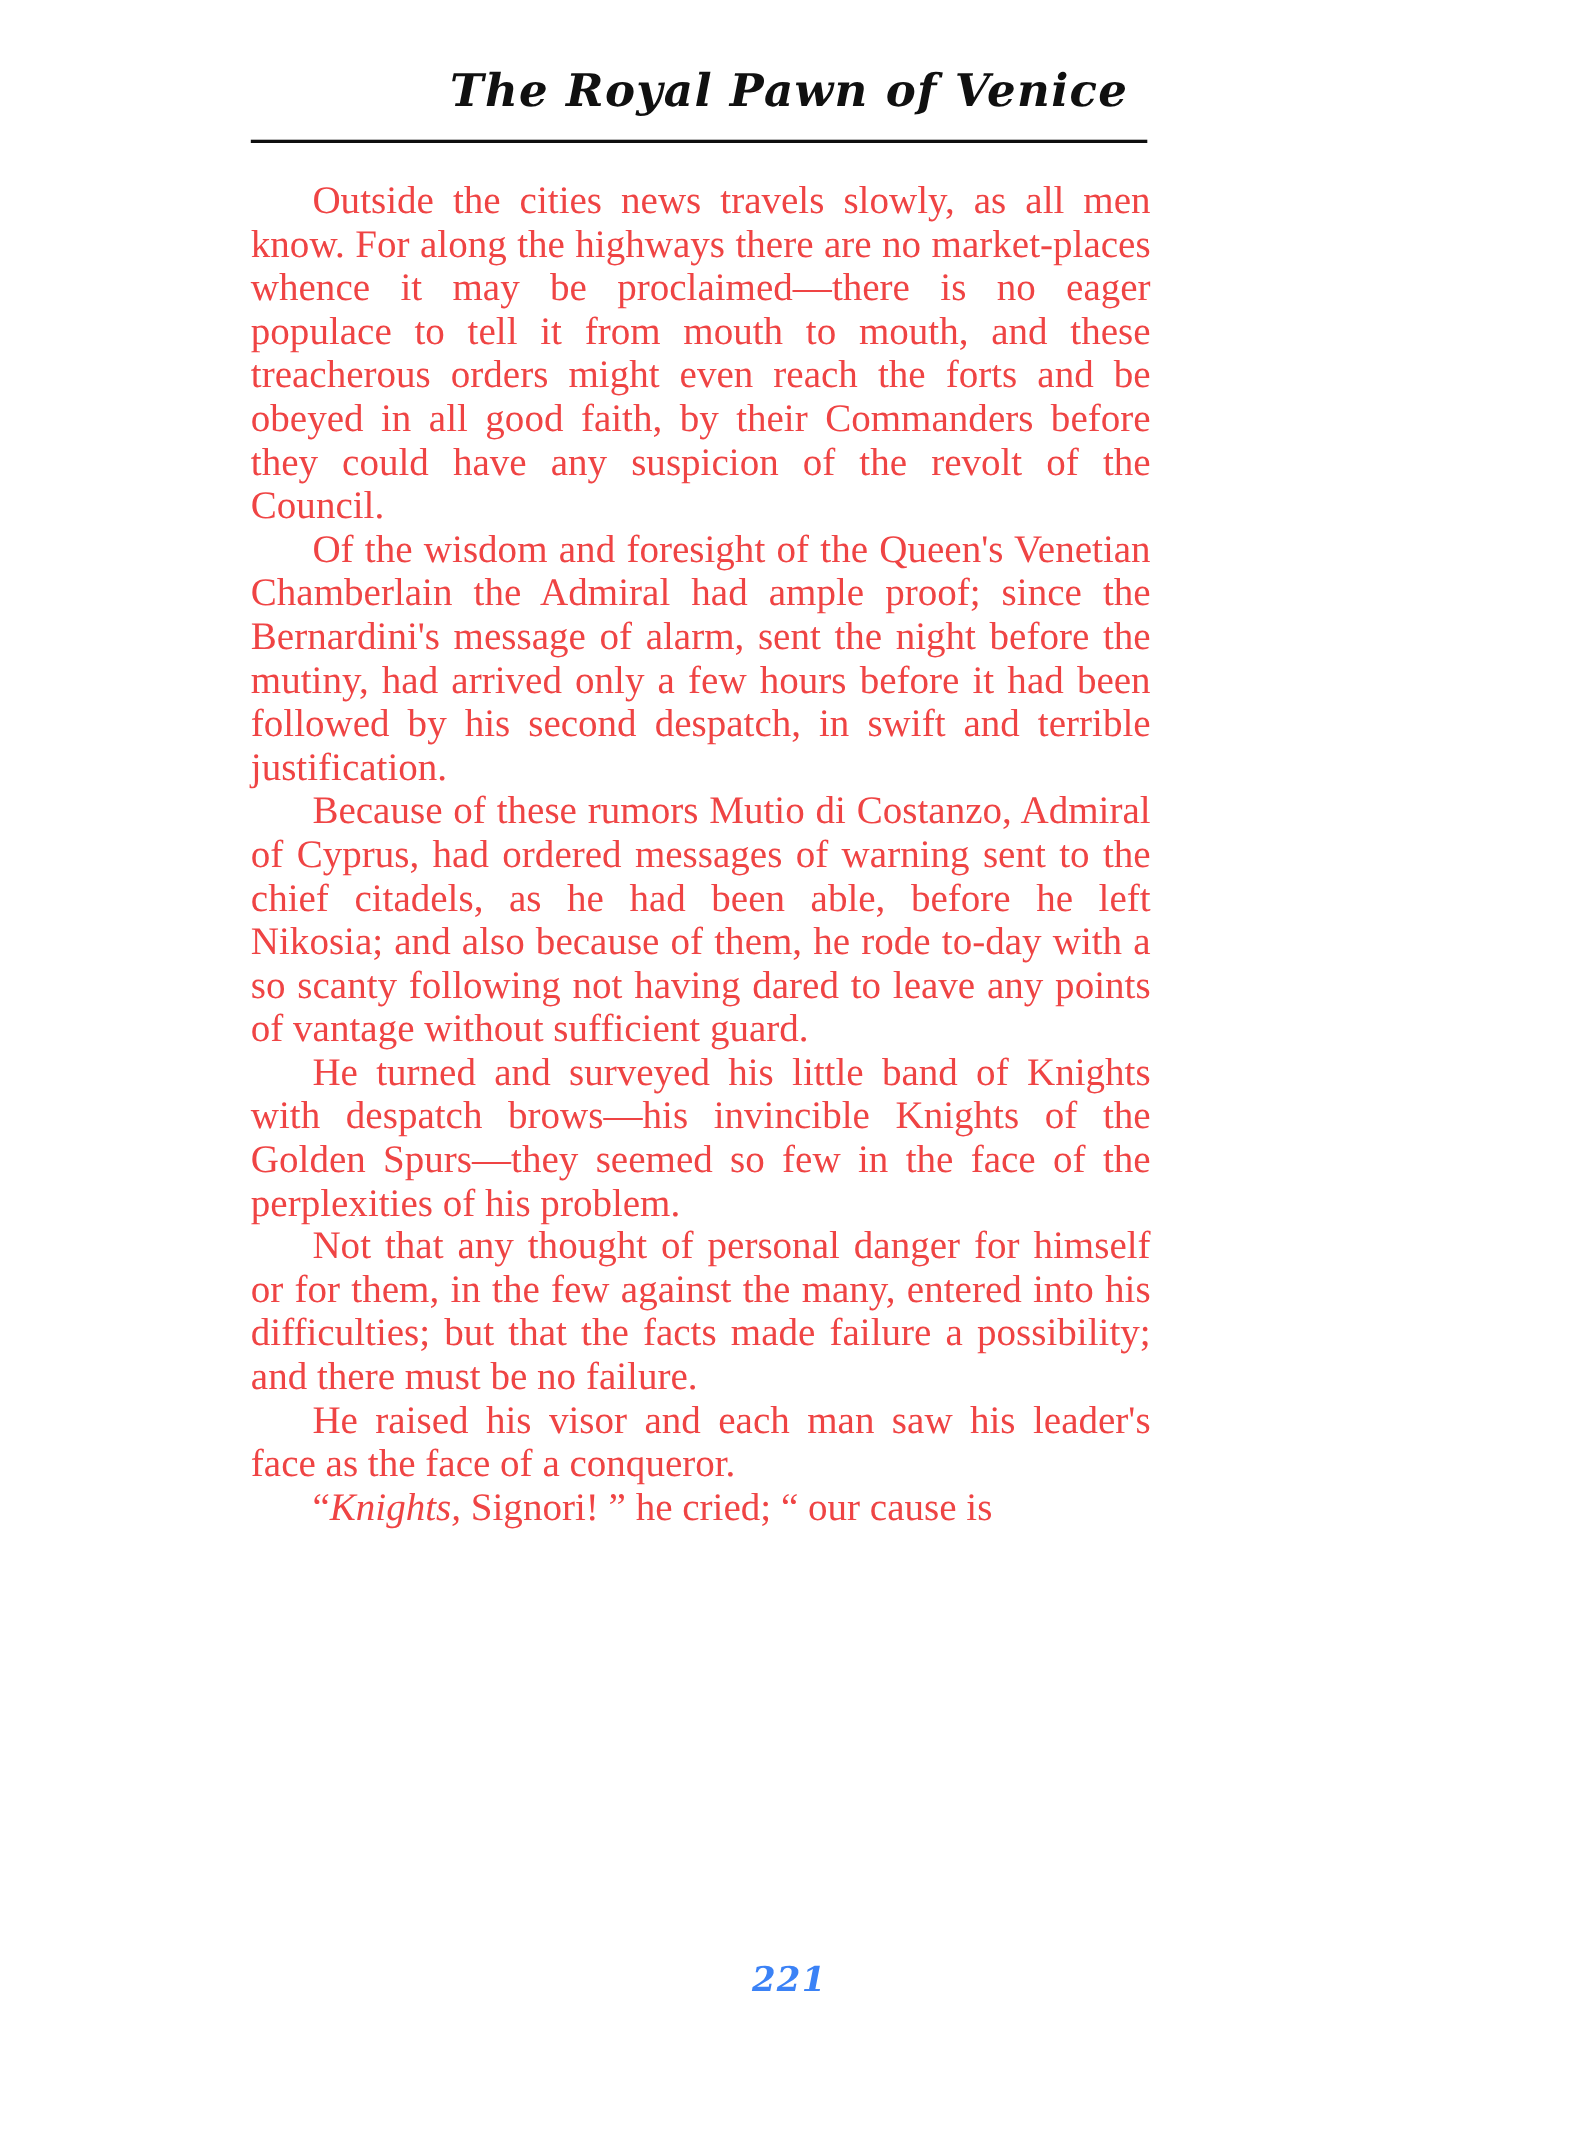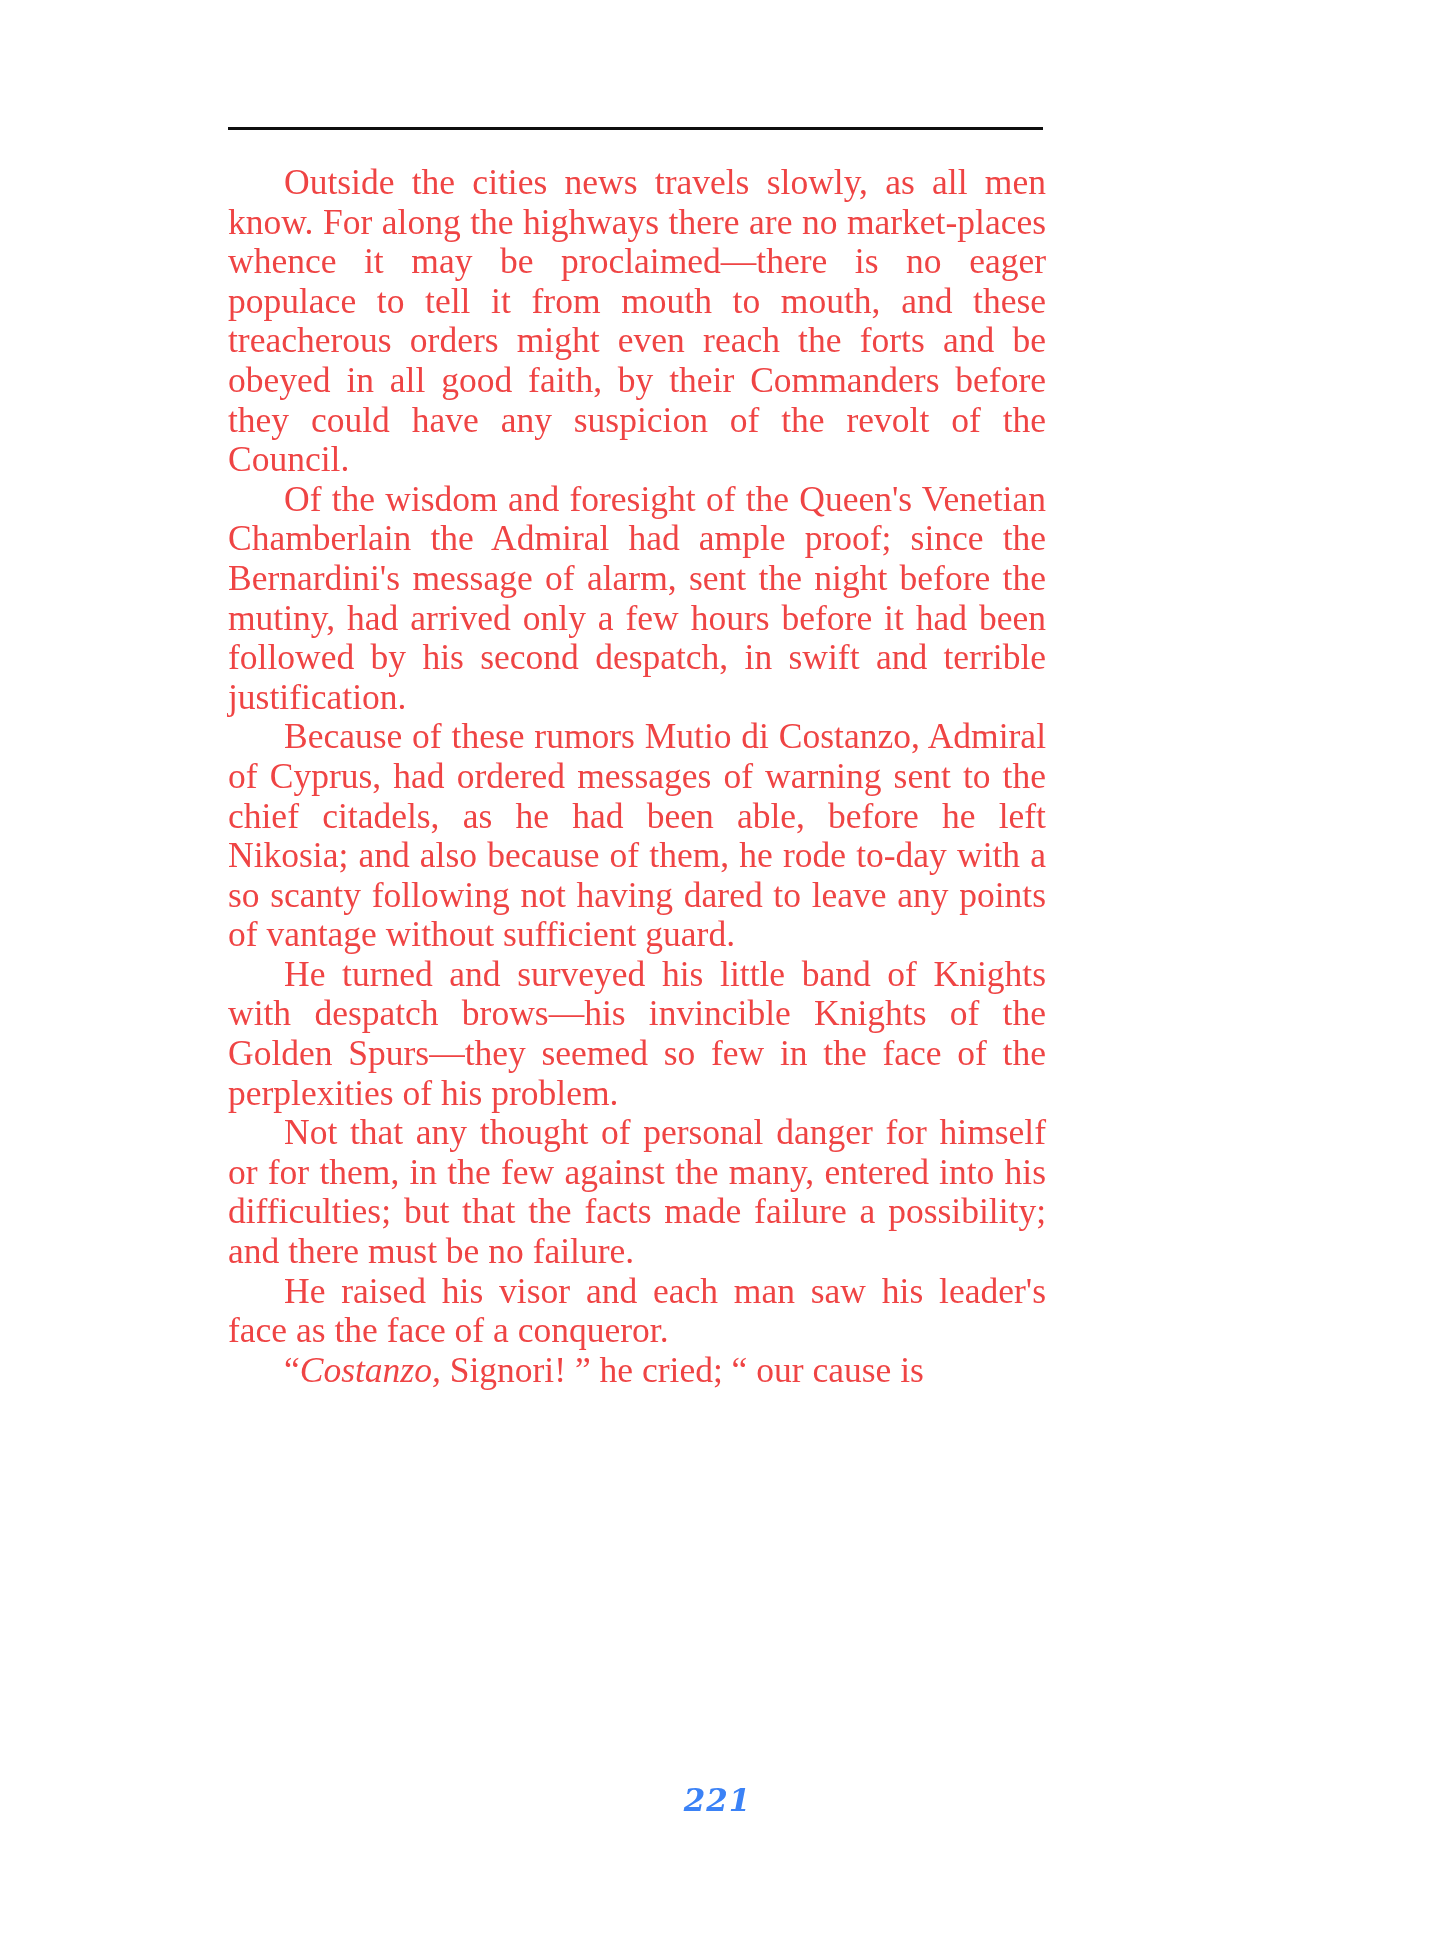--- a/index.html
+++ b/index.html
@@ -74,30 +74,31 @@
     font-size: 31px;
     letter-spacing: 1px;
     color: #3b82f6;
   }
 </style>
 </head>
 <body>
 
 <div class="page">
 
+  <div class="running-head">The Royal Pawn of Venice</div>
 
   <div class="rule"></div>
 
   <div class="body-col">
     <p>Outside the cities news travels slowly, as all men know.   For along the highways there are no market-places whence it may be proclaimed—there is no eager populace to tell it from mouth to mouth, and these treacherous orders might even reach the forts and be obeyed in all good faith, by their Commanders before they could have any suspicion of the revolt of the Council.</p>
     <p>Of the wisdom and foresight of the Queen's Venetian Chamberlain the Admiral had ample proof; since the Bernardini's message of alarm, sent the night before the mutiny, had arrived only a few hours before it had been followed by his second despatch, in swift and terrible justification.</p>
     <p>Because of these rumors Mutio di Costanzo, Admiral of Cyprus, had ordered messages of warning sent to the chief citadels, as he had been able, before he left Nikosia; and also because of them, he rode to-day with a so scanty following not having dared to leave any points of vantage without sufficient guard.</p>
     <p>He turned and surveyed his little band of Knights with despatch brows—his invincible Knights of the Golden Spurs—they seemed so few in the face of the perplexities of his problem.</p>
     <p>Not that any thought of personal danger for himself or for them, in the few against the many, entered into his difficulties; but that the facts made failure a possibility; and there must be no failure.</p>
     <p>He raised his visor and each man saw his leader's face as the face of a conqueror.</p>
     <p>
-      <span>“</span><em>Costanzo,</em><span> Signori! ” he cried; “ our cause is</span>
+      <span>“</span><em>Knights,</em><span> Signori! ” he cried; “ our cause is</span>
     </p>
   </div>
 
   <div class="folio">221</div>
 
 </div>
 
 </body></html>

